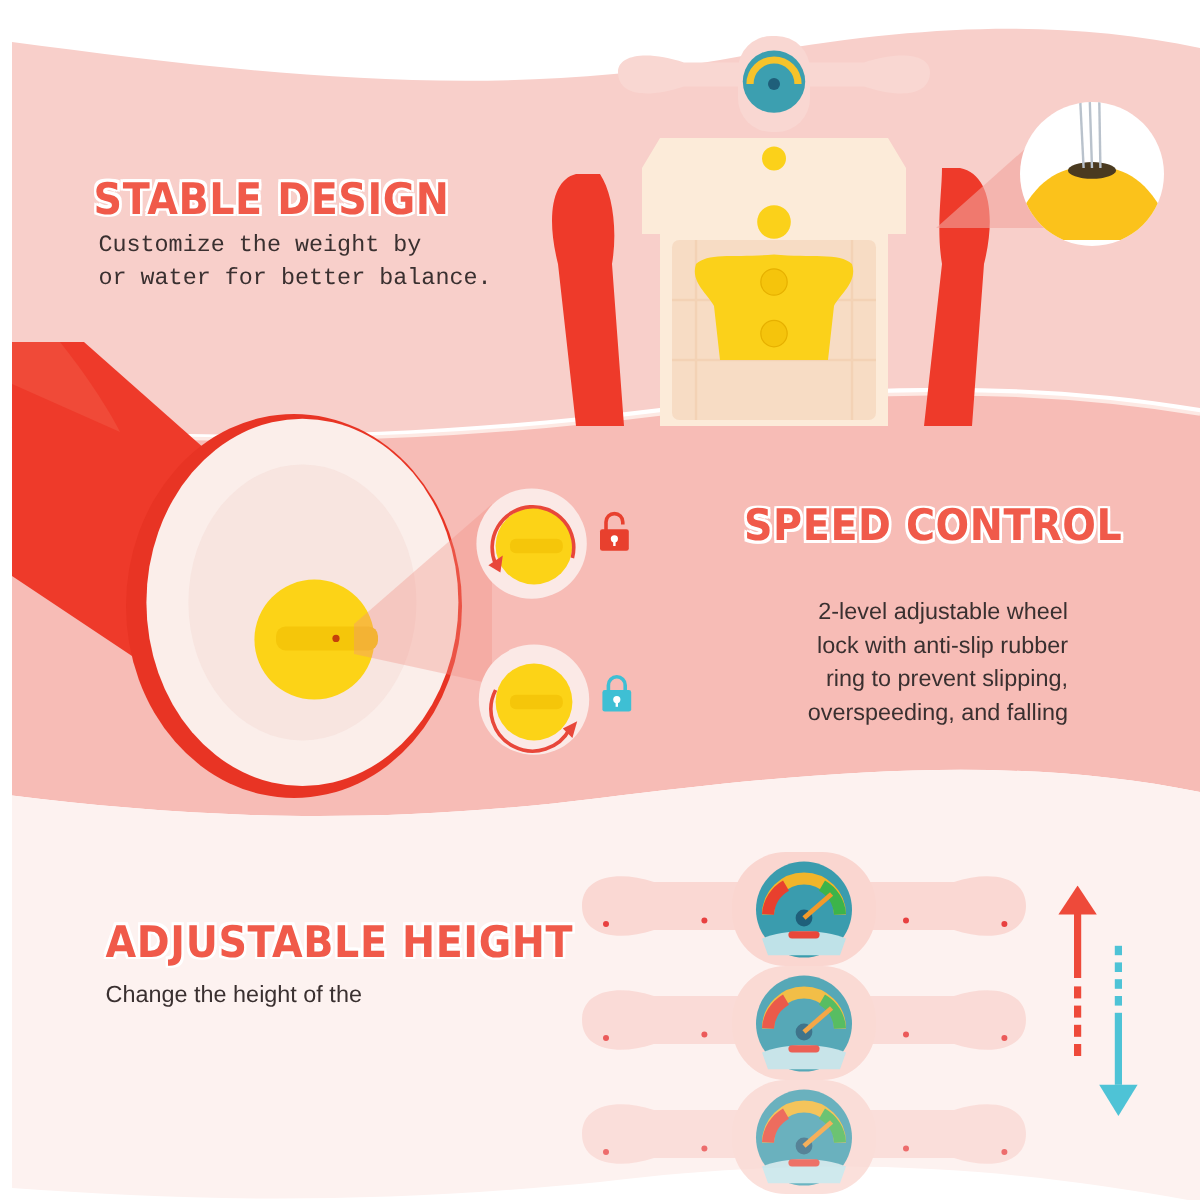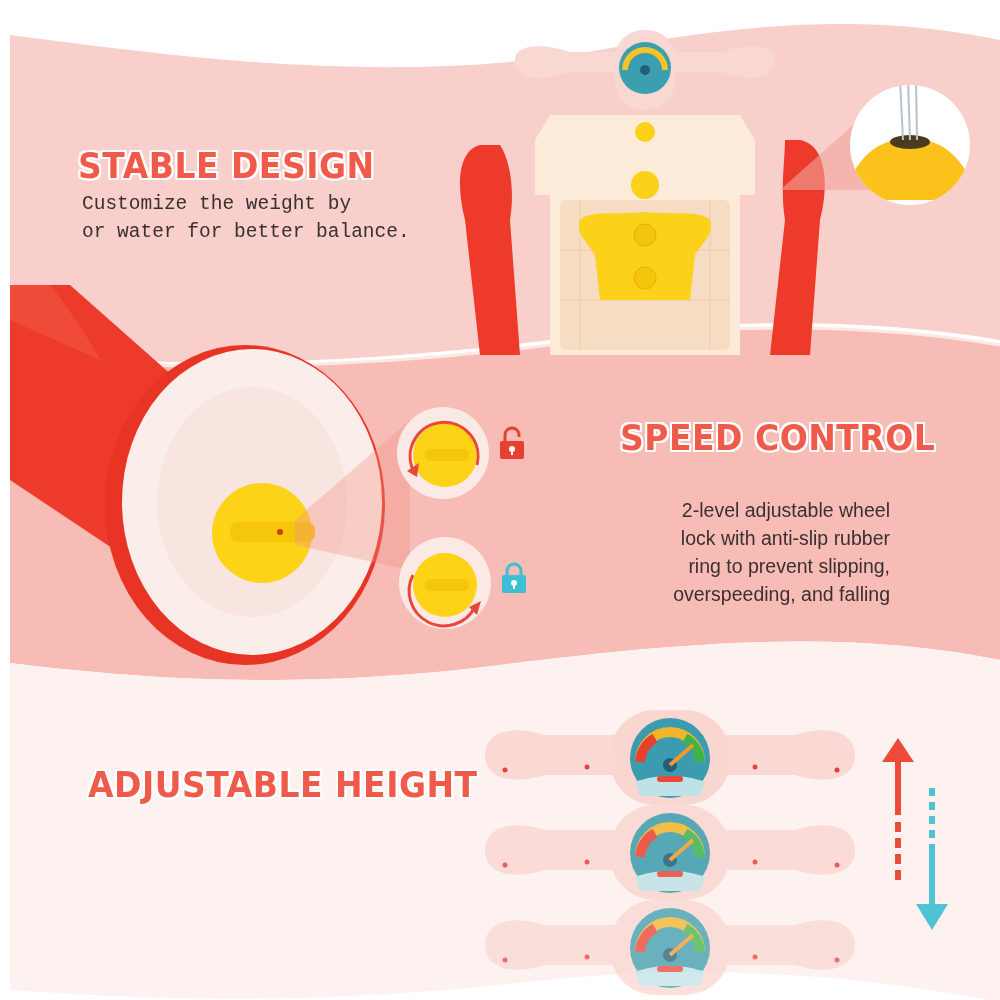--- a/index.html
+++ b/index.html
@@ -135,20 +135,21 @@
     <span class="line">2-level adjustable wheel</span>
     <span class="line">lock with anti-slip rubber</span>
     <span class="line">ring to prevent slipping,</span>
     <span class="line">overspeeding, and falling</span>
   </div>
 </div>
 
 <div>
   <div class="heading" style="left:88px;top:765px;">Adjustable Height</div>
   <div class="body-text" style="left:88px;top:815px;">
+    <span class="line">Change the height of the</span>
   </div>
 
   <svg class="abs" style="left:475px;top:665px" width="400" height="335">
     <defs>
       <g id="bar">
         <path d="M10,35 C10,10 40,5 70,15 L140,15 L140,55 L70,55 C40,65 10,60 10,35 Z" fill="#fad8d3"></path>
         <path d="M380,35 C380,10 350,5 320,15 L250,15 L250,55 L320,55 C350,65 380,60 380,35 Z" fill="#fad8d3"></path>
         <rect x="135" y="-10" width="120" height="95" rx="45" fill="#fad6d0"></rect>
         <circle cx="195" cy="38" r="40" fill="#3a9cae"></circle>
         <path d="M165,42 A30,30 0 0 1 225,42" fill="none" stroke="#f1b52a" stroke-width="10"></path>

